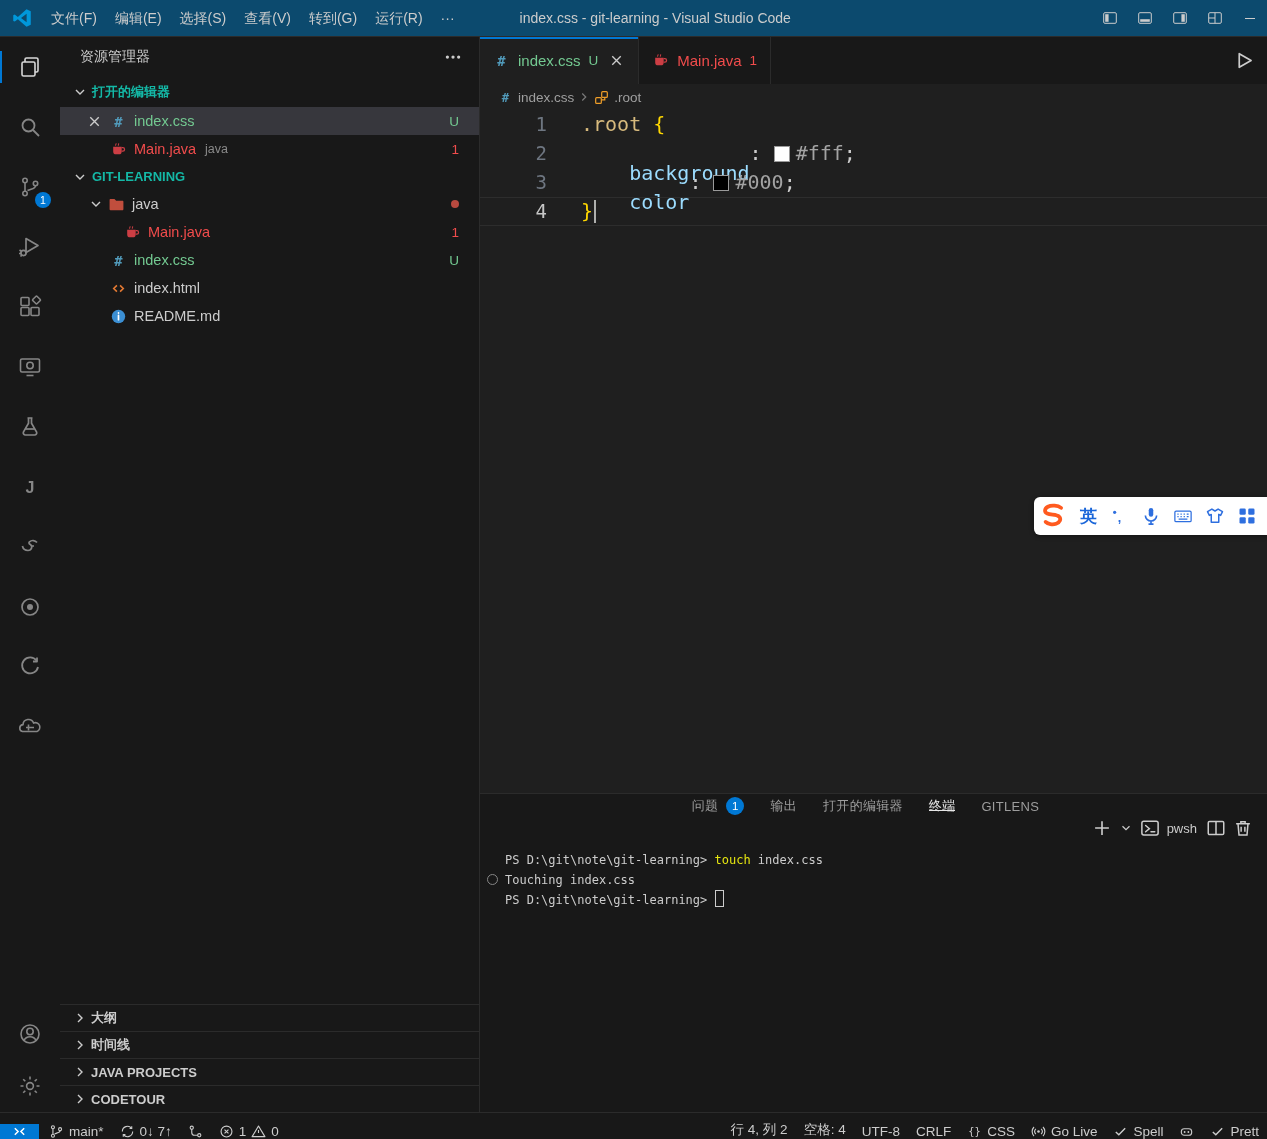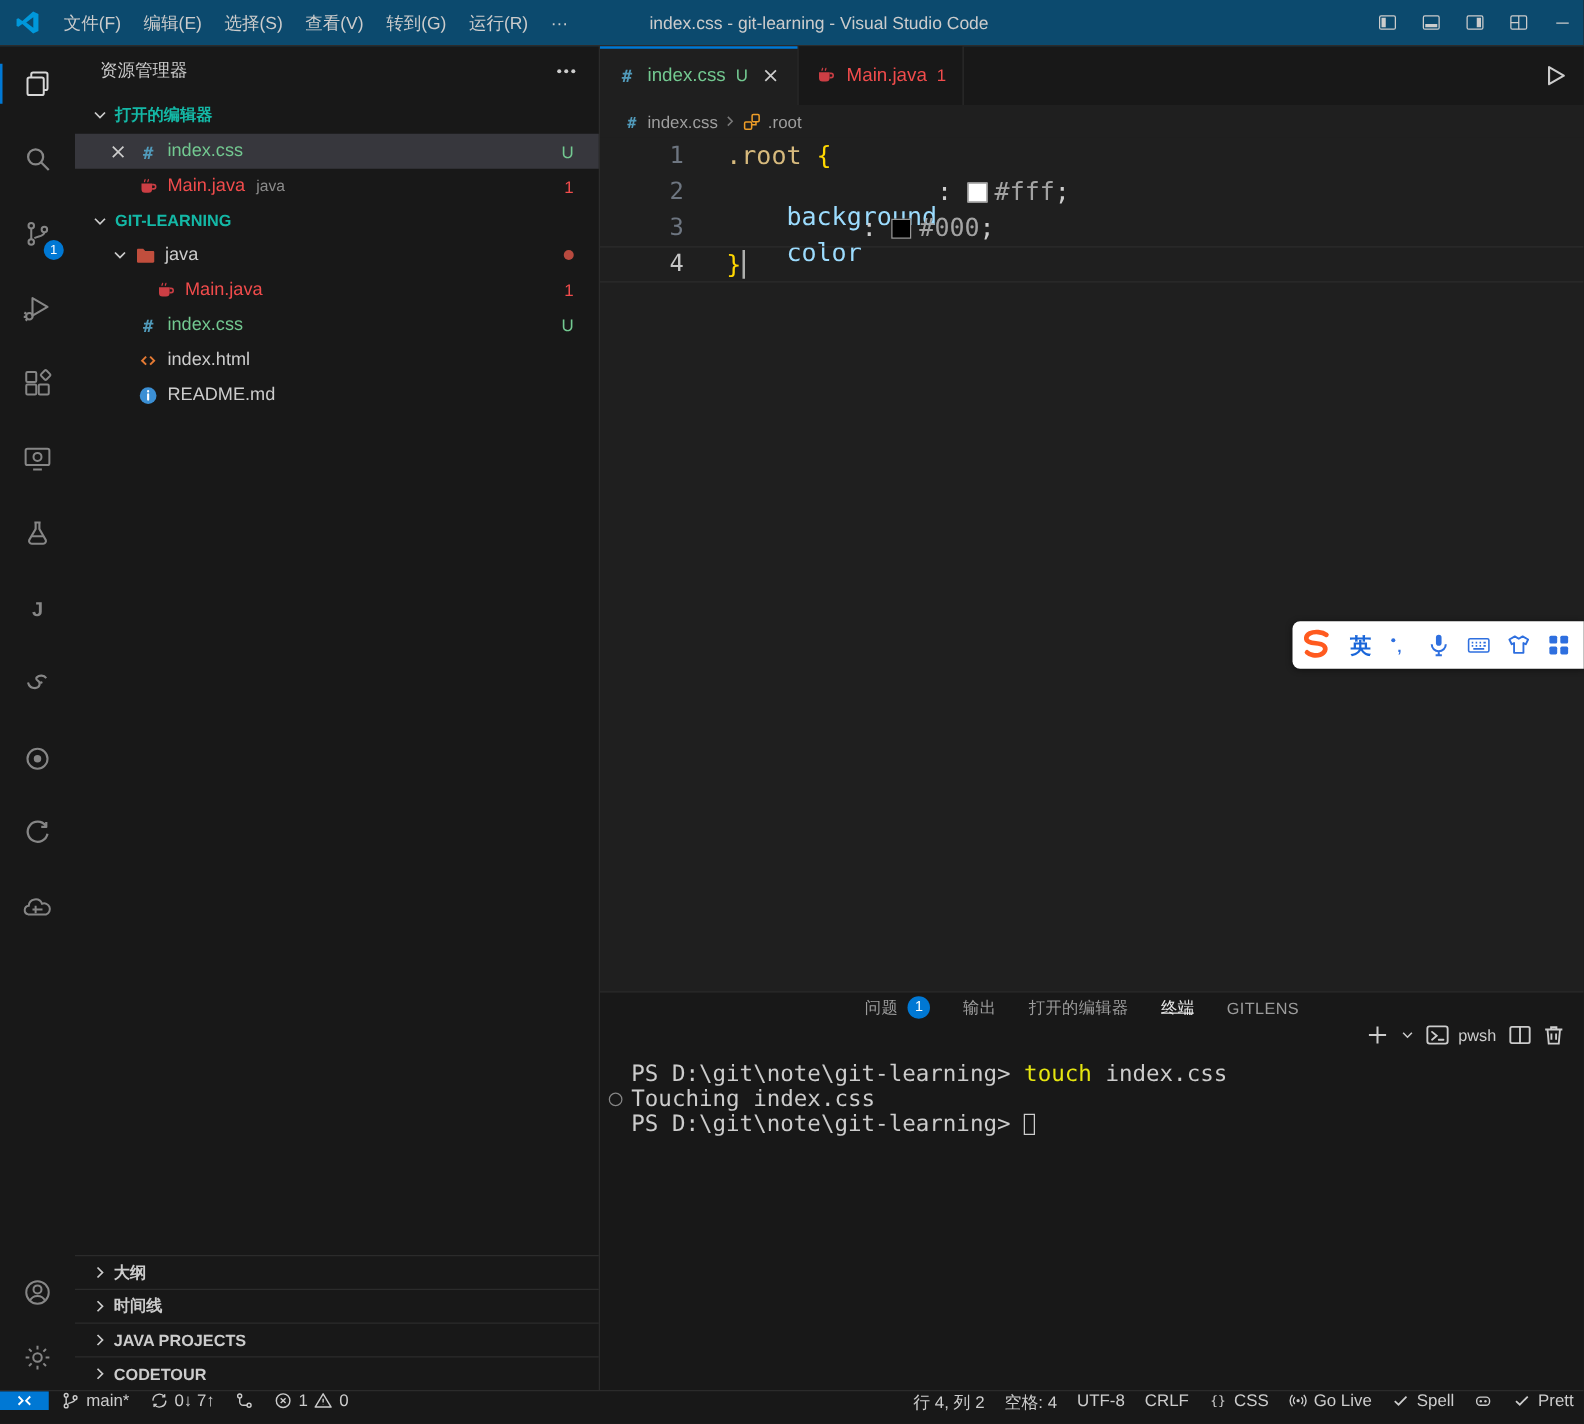--- a/index.html
+++ b/index.html
@@ -102,32 +102,32 @@
   .ptab { margin-right:26px; font-size:13px; color:#9d9d9d; height:100%; display:flex; align-items:center;
     gap:8px; position:relative; cursor:pointer; letter-spacing:.3px; }
   .ptab.active { color:#e7e7e7; }
   .ptab.active::after { content:""; position:absolute; bottom:7px; left:0; right:0; height:1px; background:#e7e7e7; }
   .ptab-badge { background:#0078d4; color:#fff; min-width:18px; height:18px; border-radius:50%;
     font-size:11.5px; display:flex; align-items:center; justify-content:center; }
   .panel-actions { margin-left:auto; display:flex; align-items:center; gap:7px; color:#ccc; }
   .pa-btn { width:20px; height:20px; display:inline-flex; cursor:pointer; }
   .pa-btn.small { width:14px; height:14px; }
   .pwsh-label { font-size:13px; margin:0 2px 0 0; color:#ccc; }
-  .terminal { flex:1; font-family:"DejaVu Sans Mono","Liberation Mono",monospace; font-size:18px;
+  .terminal { flex:1; font-family:"DejaVu Sans Mono","Liberation Mono",monospace; font-size:12px;
     line-height:20px; padding-top:12px; color:#cccccc; }
   .term-line { padding-left:25px; position:relative; height:20px; white-space:pre; }
   .term-dec { position:absolute; left:7px; top:4px; width:11px; height:11px; border:1.5px solid #868686;
     border-radius:50%; cursor:pointer; }
   .tk-command { color:#e5e510; }
   .term-caret { display:inline-block; width:9px; height:17px; border:1px solid #cccccc; vertical-align:-3px; }
 
   
   .statusbar { height:27px; background:#181818; border-top:1px solid #2b2b2b; display:flex;
     align-items:stretch; font-size:13.5px; color:#cccccc; overflow:hidden; }
-  .sb-left, .sb-right { display:flex; align-items:flex-start; }
+  .sb-left, .sb-right { display:flex; align-items:flex-end; }
   .sb-right { margin-left:auto; }
   .sb-item { display:flex; align-items:center; gap:5px; padding:0 8px; cursor:pointer; white-space:nowrap; }
   .sb-item.accent { background:#0078d4; color:#fff; padding:0 12px; margin-right:2px; }
   .sb-icon { width:15px; height:15px; }
 
   
   .ime-bar { position:fixed; right:0; top:497px; height:38px; background:#ffffff; display:flex;
     align-items:center; border-radius:6px 0 0 6px; box-shadow:0 1px 5px rgba(0,0,0,.45);
     padding:0 10px 0 4px; gap:12px; z-index:50; }
   .ime-logo { width:30px; height:30px; cursor:pointer; }

